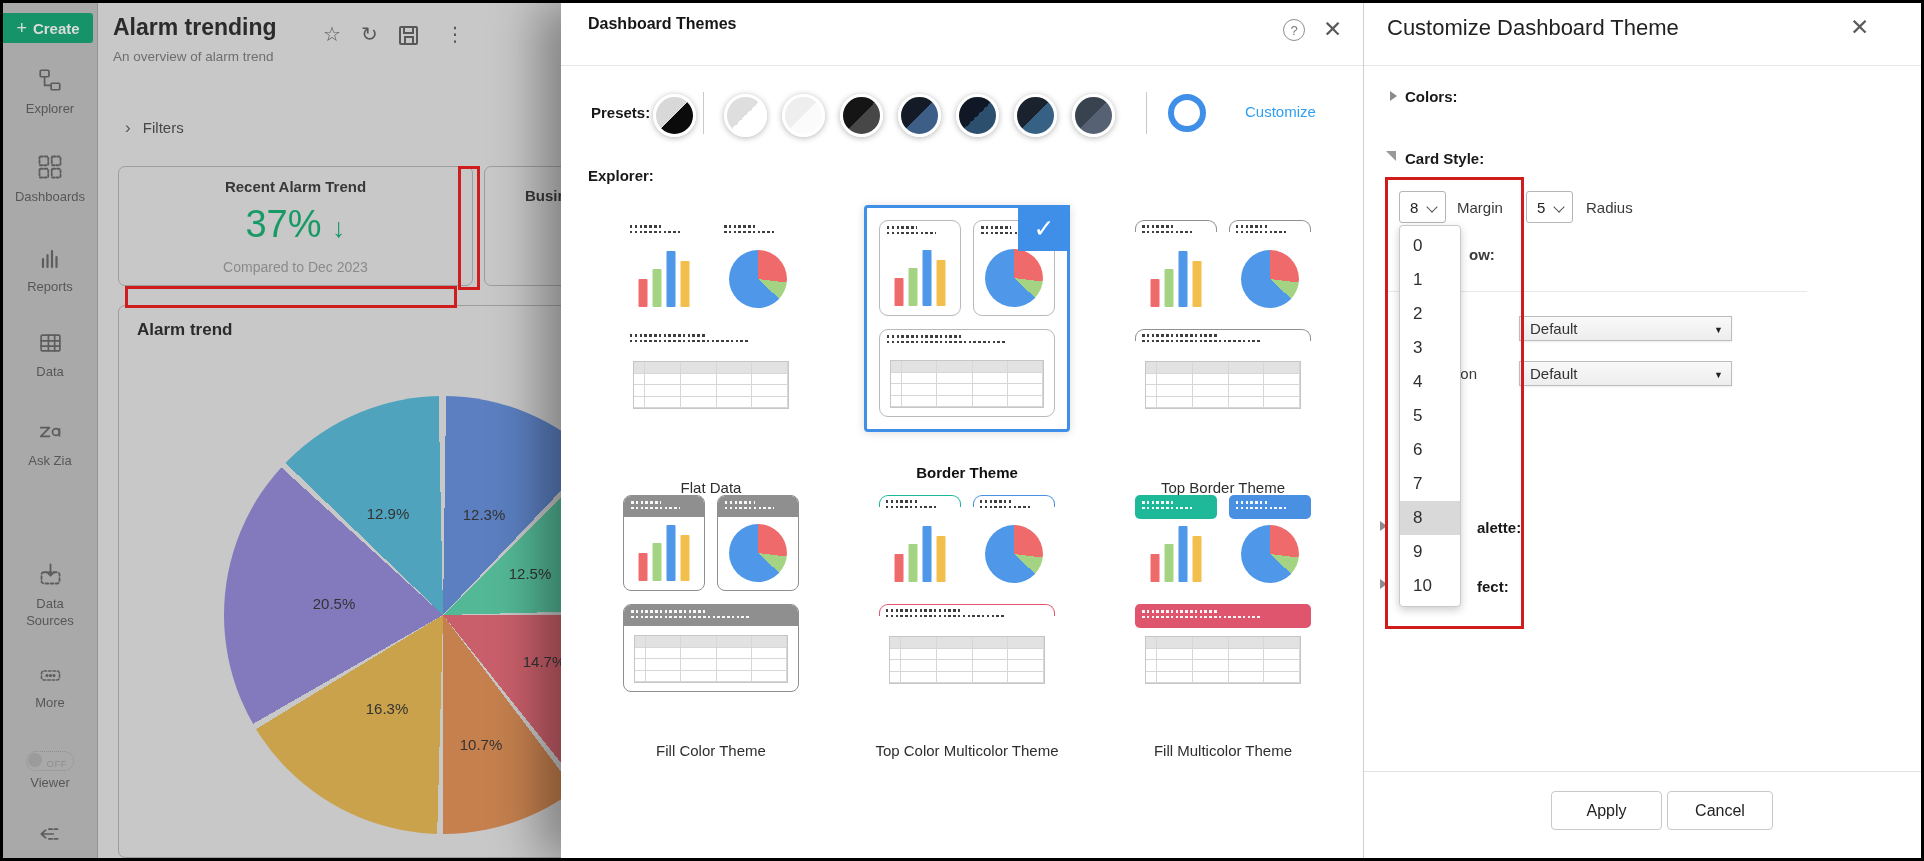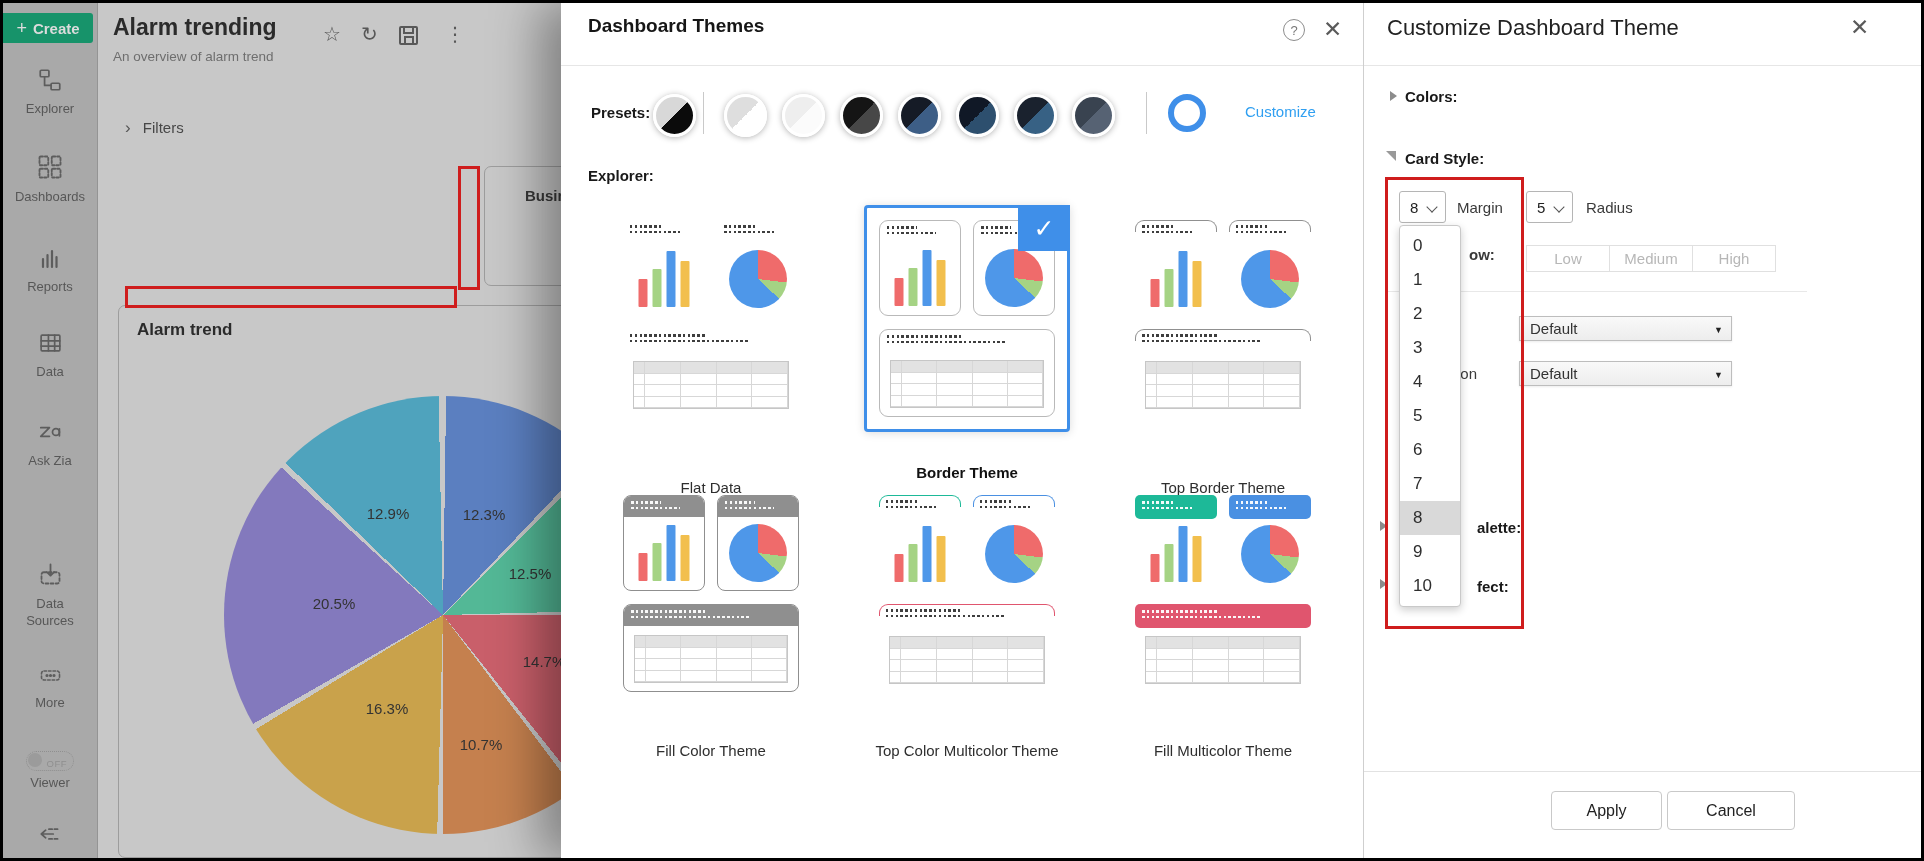--- a/index.html
+++ b/index.html
@@ -37,21 +37,21 @@
   .biz-title{left:40px;top:20px;font-size:15px;font-weight:700;color:#383838;white-space:nowrap;}
   .alarm-title{left:18px;top:14px;font-size:17px;font-weight:700;color:#2b2b2b;}
   .pie{position:absolute;left:221px;top:393px;width:438px;height:438px;border-radius:50%;}
   .pie-label{position:absolute;font-size:15px;color:#333;width:46px;text-align:center;}
 
   .red-rect{position:absolute;border:3px solid #cf1d1d;z-index:6;pointer-events:none;}
 
   
   .modal{position:absolute;left:558px;top:0;width:802px;height:100%;background:#fff;
     box-shadow:-22px 0 45px rgba(0,0,0,.35);z-index:10;}
-  .modal-title{left:27px;top:12px;font-size:19px;font-weight:700;color:#161616;}
+  .modal-title{left:27px;top:12px;font-size:16px;font-weight:700;color:#161616;}
   .help{left:722px;top:16px;width:22px;height:22px;border:1.5px solid #8d8d8d;border-radius:50%;color:#787878;
     font-size:13px;line-height:21px;text-align:center;box-sizing:border-box;}
   .close-x{font-size:23px;color:#5a5a5a;line-height:23px;}
   .hdiv{position:absolute;left:0;right:0;top:62px;border-top:1px solid #e6e6e6;}
   .sec-label{font-size:15px;font-weight:700;color:#191919;}
   .swatch{position:absolute;top:91px;width:37px;height:37px;border-radius:50%;border:3px solid #fff;
     box-sizing:content-box;box-shadow:0 1px 6px rgba(0,0,0,.3);}
   .vdiv{position:absolute;top:89px;height:42px;border-left:1px solid #c9c9c9;}
   .ring{left:607px;top:91px;width:38px;height:38px;border:6px solid #3f8fe9;border-radius:50%;background:#fff;box-sizing:border-box;}
   .customize{left:684px;top:100px;color:#2f9ff1;font-size:15px;}
@@ -219,20 +219,28 @@
     <span class="abs hicon" style="left:358px;">↻</span>
     <span class="abs i-save"></span>
     <span class="abs hicon" style="left:442px;">⋮</span>
     <div class="abs subtitle">An overview of alarm trend</div>
 
     <div class="abs filters">
       <span class="chev-r">›</span>
       <span>Filters</span>
     </div>
 
+    <div class="card" style="left:115px;top:163px;width:353px;height:118px;">
+      <div class="abs kpi-title">Recent Alarm Trend</div>
+      <div class="abs kpi-value">
+        <span>37%</span>
+        <span class="kpi-arrow">↓</span>
+      </div>
+      <div class="abs kpi-compare">Compared to Dec 2023</div>
+    </div>
 
     <div class="card" style="left:481px;top:163px;width:120px;height:118px;border-radius:7px 0 0 7px;">
       <div class="abs biz-title">Business</div>
     </div>
 
     <div class="card" style="left:115px;top:302px;width:470px;height:551px;">
       <div class="abs alarm-title">Alarm trend</div>
     </div>
     <div class="pie" style="background: conic-gradient(rgb(200, 200, 200) 0deg, rgb(200, 200, 200) 0.8deg, rgb(91, 127, 192) 0.8deg, rgb(91, 127, 192) 43.48deg, rgb(200, 200, 200) 43.48deg, rgb(200, 200, 200) 44.28deg, rgb(200, 200, 200) 44.28deg, rgb(200, 200, 200) 45.08deg, rgb(83, 184, 150) 45.08deg, rgb(83, 184, 150) 88.48deg, rgb(200, 200, 200) 88.48deg, rgb(200, 200, 200) 89.28deg, rgb(200, 200, 200) 89.28deg, rgb(200, 200, 200) 90.08deg, rgb(201, 95, 106) 90.08deg, rgb(201, 95, 106) 141.4deg, rgb(200, 200, 200) 141.4deg, rgb(200, 200, 200) 142.2deg, rgb(200, 200, 200) 142.2deg, rgb(200, 200, 200) 143deg, rgb(197, 128, 78) 143deg, rgb(197, 128, 78) 179.92deg, rgb(200, 200, 200) 179.92deg, rgb(200, 200, 200) 180.72deg, rgb(200, 200, 200) 180.72deg, rgb(200, 200, 200) 181.52deg, rgb(201, 162, 75) 181.52deg, rgb(201, 162, 75) 238.6deg, rgb(200, 200, 200) 238.6deg, rgb(200, 200, 200) 239.4deg, rgb(200, 200, 200) 239.4deg, rgb(200, 200, 200) 240.2deg, rgb(131, 121, 189) 240.2deg, rgb(131, 121, 189) 312.4deg, rgb(200, 200, 200) 312.4deg, rgb(200, 200, 200) 313.2deg, rgb(200, 200, 200) 313.2deg, rgb(200, 200, 200) 314deg, rgb(79, 163, 189) 314deg, rgb(79, 163, 189) 358.84deg, rgb(200, 200, 200) 358.84deg, rgb(200, 200, 200) 359.64deg, rgb(200, 200, 200) 359.64deg, rgb(200, 200, 200) 360deg);"></div>
     <span class="pie-label" style="left:458px;top:503px;">12.3%</span>
@@ -633,25 +641,20 @@
     </div>
     <div class="abs p-label" style="left:93px;top:196px;">Margin</div>
 
     <div class="mini-select" style="left:162px;top:188px;">
       <span>5</span>
       <i class="chev-dn"></i>
     </div>
     <div class="abs p-label" style="left:222px;top:196px;">Radius</div>
 
     <div class="abs p-label" style="left:105px;top:243px;font-weight:700;">ow:</div>
-    <div class="seg" style="left:162px;top:242px;">
-      <span>Low</span>
-      <span>Medium</span>
-      <span>High</span>
-    </div>
 
     <div class="abs" style="left:23px;right:120px;top:288px;border-top:1px solid #e8e8e8;"></div>
 
     <div class="def-select" style="left:155px;top:313px;">
       <span>Default</span>
       <span class="tri">▼</span>
     </div>
     <div class="abs p-label" style="left:93px;top:362px;">ion</div>
     <div class="def-select" style="left:155px;top:358px;">
       <span>Default</span>
@@ -674,16 +677,16 @@
       <div class="dditem">7</div>
       <div class="dditem sel">8</div>
       <div class="dditem">9</div>
       <div class="dditem">10</div>
     </div>
 
     <div class="red-rect" style="left:21px;top:174px;width:133px;height:446px;z-index:30;"></div>
 
     <div class="footer-div"></div>
     <button class="pbtn" style="left:187px;top:788px;width:111px;">Apply</button>
-    <button class="pbtn" style="left:303px;top:788px;width:128px;">Cancel</button>
+    <button class="pbtn" style="left:303px;top:788px;width:106px;">Cancel</button>
   </div>
 
 </div>
 
 </body></html>

